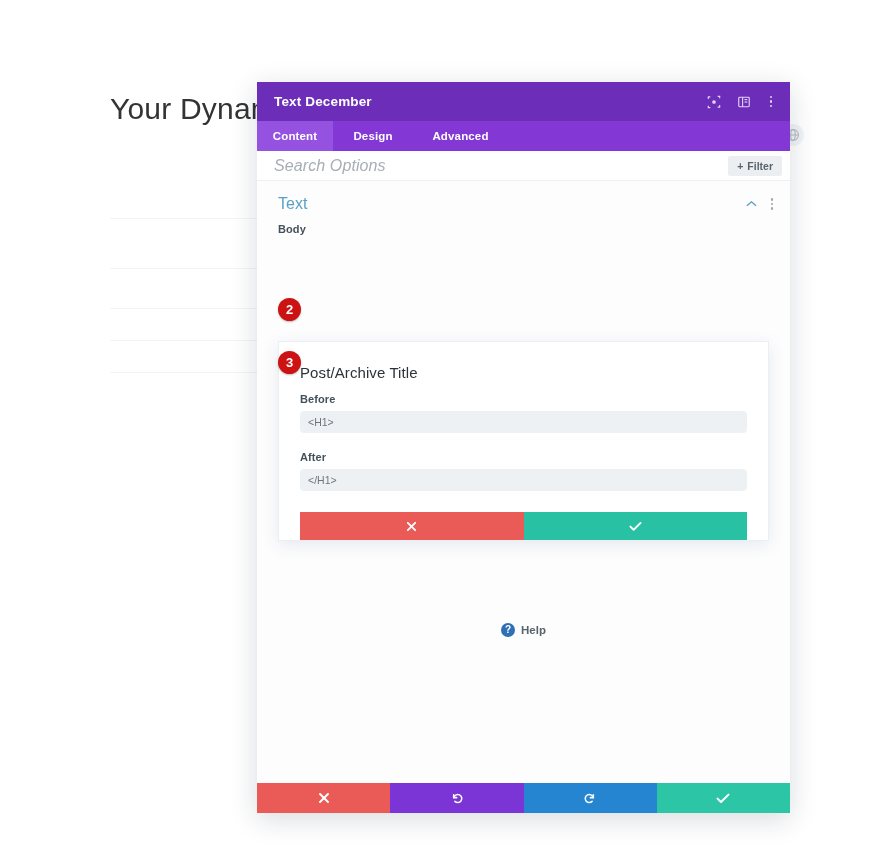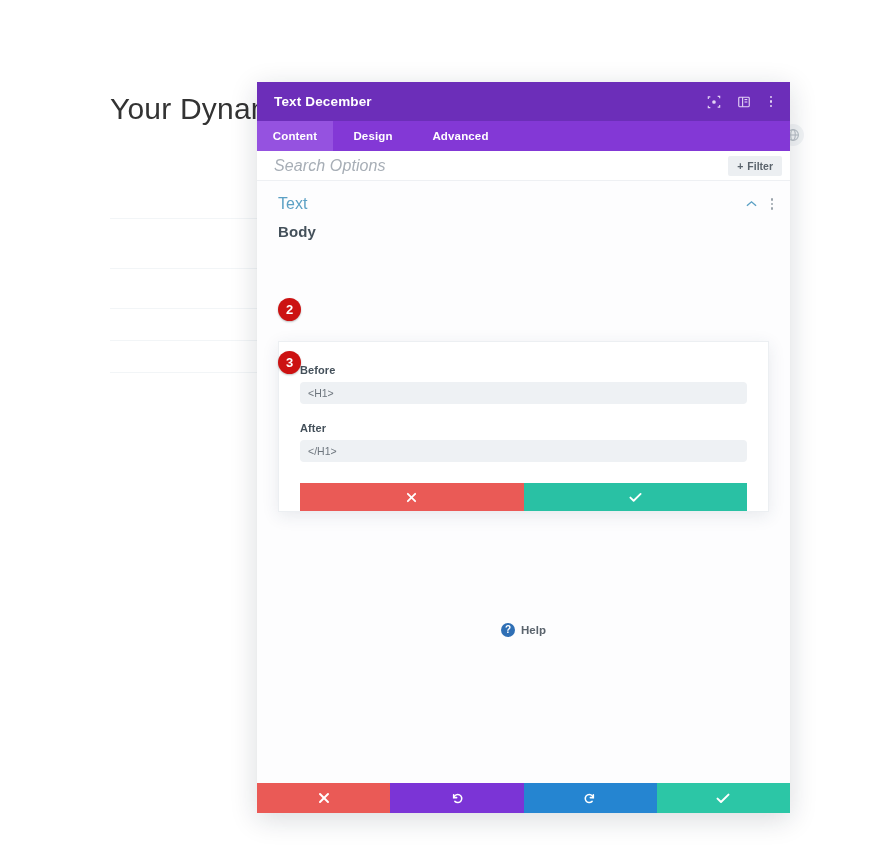--- a/index.html
+++ b/index.html
@@ -226,21 +226,21 @@
   .chev {
     width: 12px; height: 12px;
     color: #5ba0c4;
     display: flex; align-items: center; justify-content: center;
   }
   .sdots { display: flex; flex-direction: column; gap: 2px; }
   .sdots i { width: 2.5px; height: 2.5px; border-radius: 50%; background: #9aa3ab; display:block; }
 
   .field-label {
     padding: 4px 21px 0 21px;
-    font-size: 15px;
+    font-size: 11px;
     font-weight: bold;
     color: #44505a;
     letter-spacing: .1px;
   }
 
   
   .dyn-popup {
     position: absolute;
     left: 21px;
     top: 160px;
@@ -435,20 +435,21 @@
               <i></i>
               <i></i>
             </div>
         </div>
       </div>
 
       <div class="field-label">Body</div>
 
       <div class="dyn-popup">
         <div class="dyn-inner">
+          <div class="dyn-heading">Post/Archive Title</div>
 
           <div class="dyn-flabel">Before</div>
           <div class="dyn-input">&lt;H1&gt;</div>
 
           <div class="dyn-gap"></div>
 
           <div class="dyn-flabel">After</div>
           <div class="dyn-input">&lt;/H1&gt;</div>
 
           <div class="dyn-actions">

